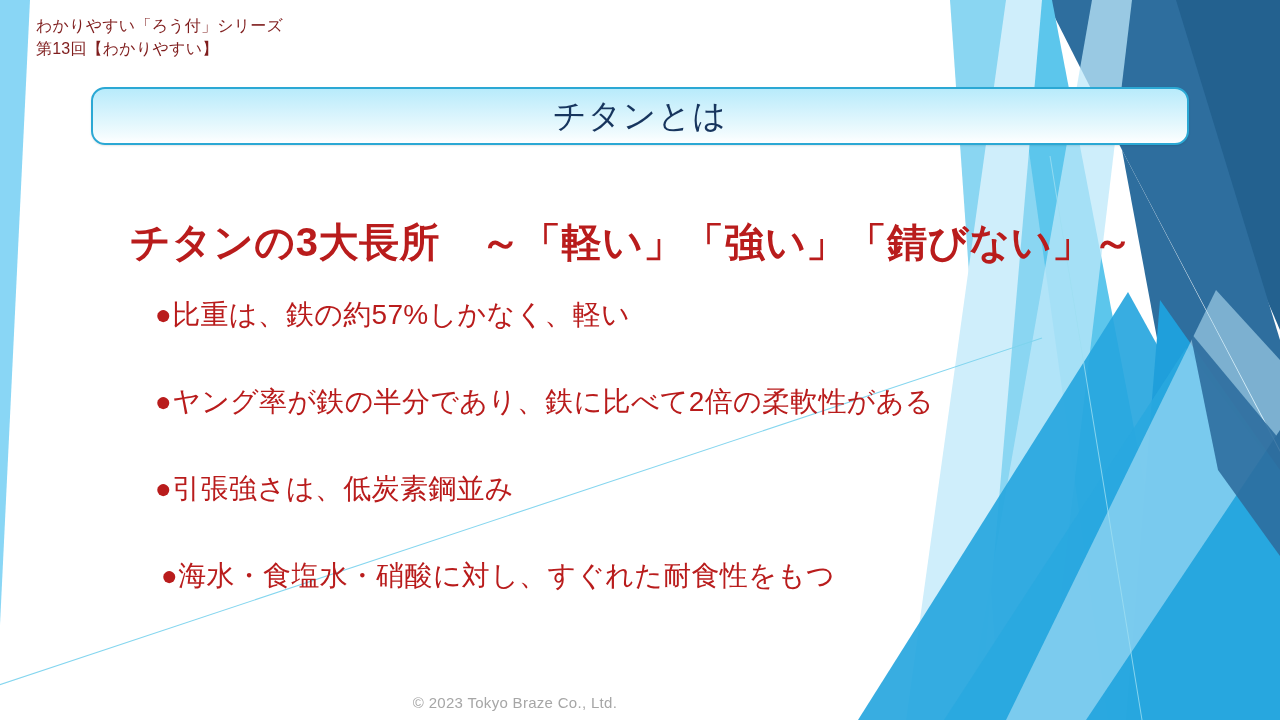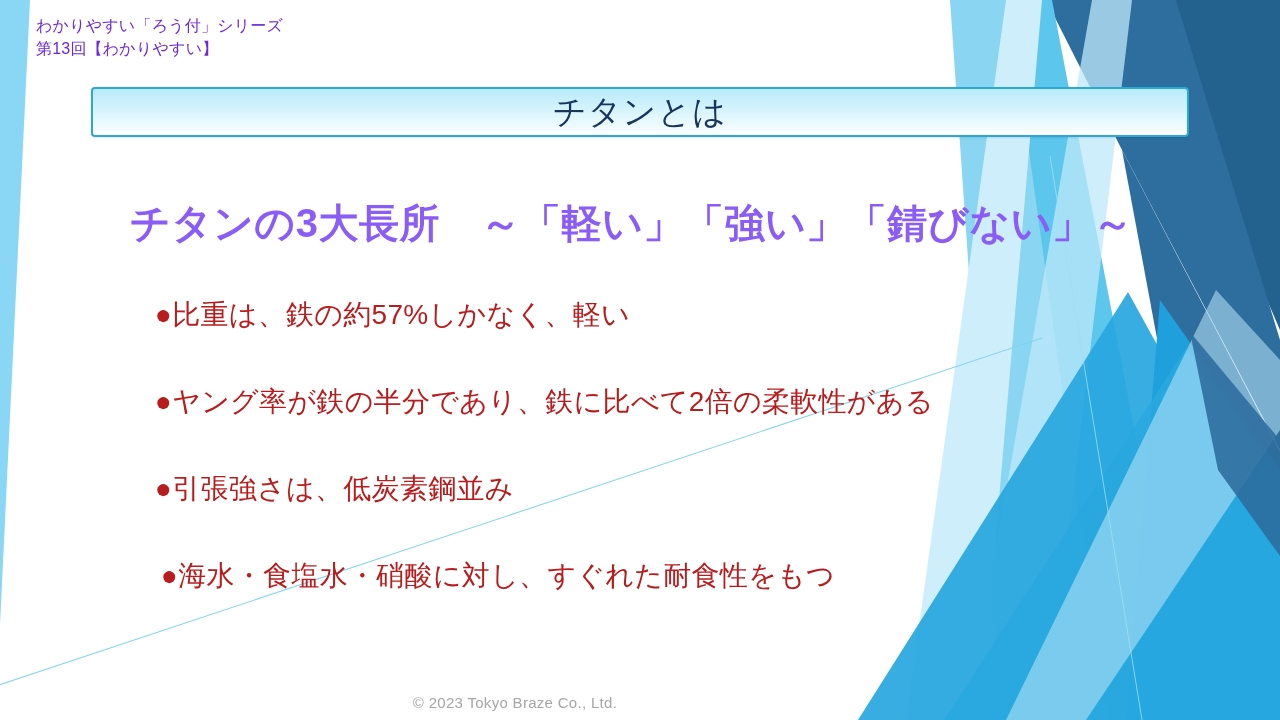--- a/index.html
+++ b/index.html
@@ -29,37 +29,37 @@
     pointer-events: none;
   }
 
   
   #header-block {
     position: absolute;
     left: 36px;
     top: 14px;
     z-index: 5;
     line-height: 1.45;
-    color: #6d28d9;
+    color: #7f1d1d;
     font-size: 16px;
     letter-spacing: 0.2px;
     white-space: nowrap;
   }
   #header-block .hdr-line { display: block; }
 
   
   #title-banner {
     position: absolute;
     left: 91px;
     top: 87px;
     width: 1098px;
-    height: 50px;
+    height: 58px;
     box-sizing: border-box;
     border: 2px solid #2BA8D4;
-    border-radius: 4px;
+    border-radius: 14px;
     background: linear-gradient(to bottom,
                 #B8EBFB 0%,
                 #CBF0FC 28%,
                 #E2F7FD 62%,
                 #F4FCFE 88%,
                 #FFFFFF 100%);
     box-shadow: 0 1px 2px rgba(0,0,0,0.10);
     display: flex;
     align-items: center;
     justify-content: center;
@@ -69,23 +69,23 @@
     color: #17355E;
     font-size: 33px;
     font-weight: 400;
     letter-spacing: 1px;
   }
 
   
   #red-heading {
     position: absolute;
     left: 130px;
-    top: 196px;
+    top: 215px;
     z-index: 6;
-    color: #8b5cf6;
+    color: #b91c1c;
     font-size: 40px;
     font-weight: bold;
     letter-spacing: 0.5px;
     white-space: nowrap;
   }
 
   
   #bullet-list {
     position: absolute;
     left: 155px;

